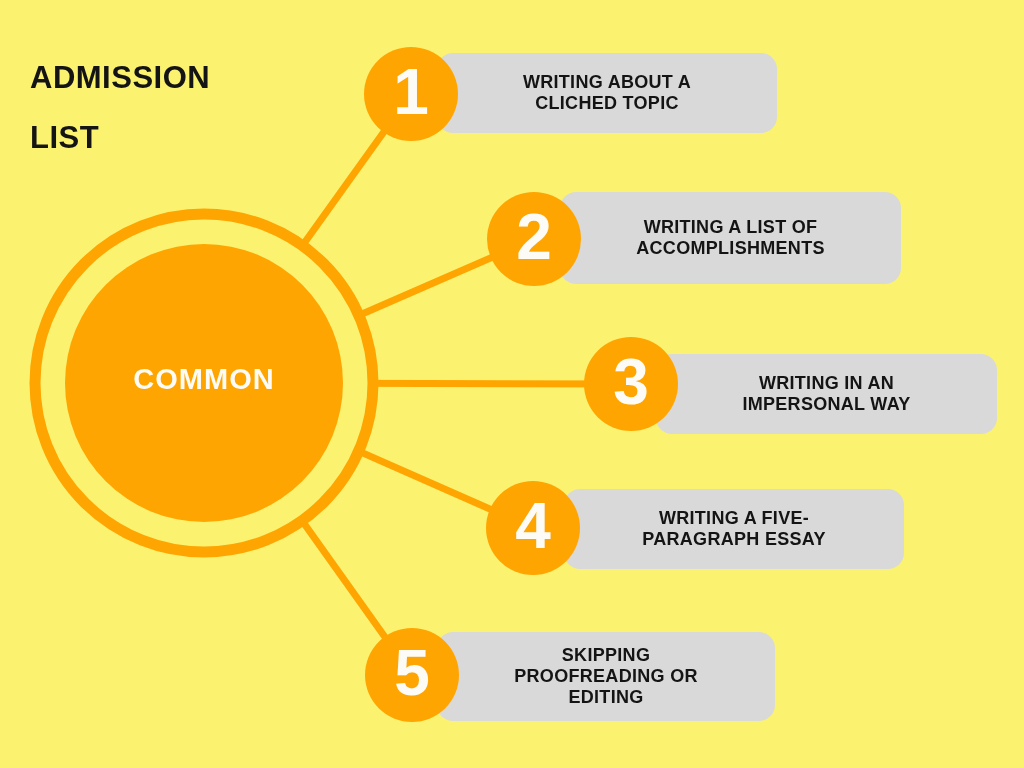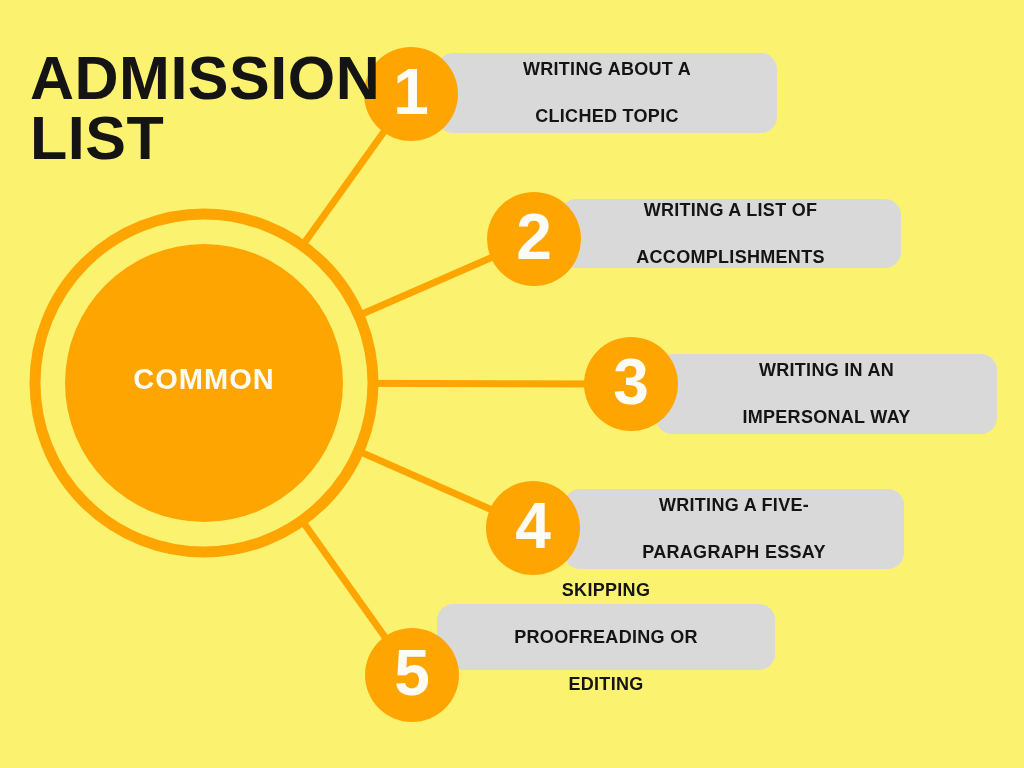--- a/index.html
+++ b/index.html
@@ -20,21 +20,21 @@
     left: 0;
     top: 0;
     z-index: 0;
   }
   .title {
     position: absolute;
     left: 30px;
     top: 48px;
     z-index: 3;
     color: #141414;
-    font-size: 61px;
+    font-size: 31px;
     font-weight: 800;
     line-height: 60px;
     letter-spacing: 0.5px;
   }
   .center-label {
     position: absolute;
     left: 54px;
     top: 233px;
     width: 300px;
     height: 300px;
@@ -59,44 +59,43 @@
     display: flex;
     flex-direction: column;
     align-items: center;
     justify-content: center;
     color: #141414;
     font-size: 18px;
     font-weight: 800;
     line-height: 21px;
     letter-spacing: 0.3px;
     text-align: center;
-    gap: 26px;
   }
   .num-circle {
     position: absolute;
     z-index: 2;
     width: 94px;
     height: 94px;
     border-radius: 50%;
     background: #FFA502;
     display: flex;
     align-items: center;
     justify-content: center;
     color: #FCFBF6;
     font-size: 64px;
     font-weight: 800;
     line-height: 1;
     padding-bottom: 4px;
     box-sizing: border-box;
   }
   #box-1 { left: 437px; top: 53px;  width: 340px; height: 80px; }
-  #box-2 { left: 560px; top: 199px; width: 341px; height: 69px; }
+  #box-2 { left: 560px; top: 192px; width: 341px; height: 92px; }
   #box-3 { left: 656px; top: 354px; width: 341px; height: 80px; }
   #box-4 { left: 564px; top: 489px; width: 340px; height: 80px; }
-  #box-5 { left: 437px; top: 604px; width: 338px; height: 66px; }
+  #box-5 { left: 437px; top: 632px; width: 338px; height: 89px; }
   #circle-1 { left: 364px; top: 47px; }
   #circle-2 { left: 487px; top: 192px; }
   #circle-3 { left: 584px; top: 337px; }
   #circle-4 { left: 486px; top: 481px; }
   #circle-5 { left: 365px; top: 628px; }
 </style>
 </head>
 <body>
 
 <div id="canvas">

